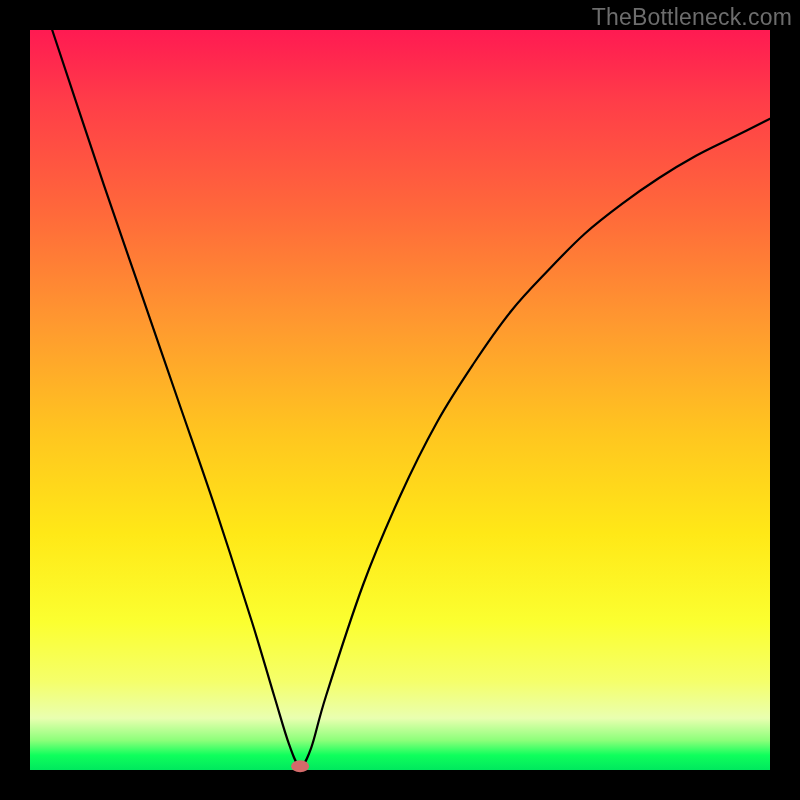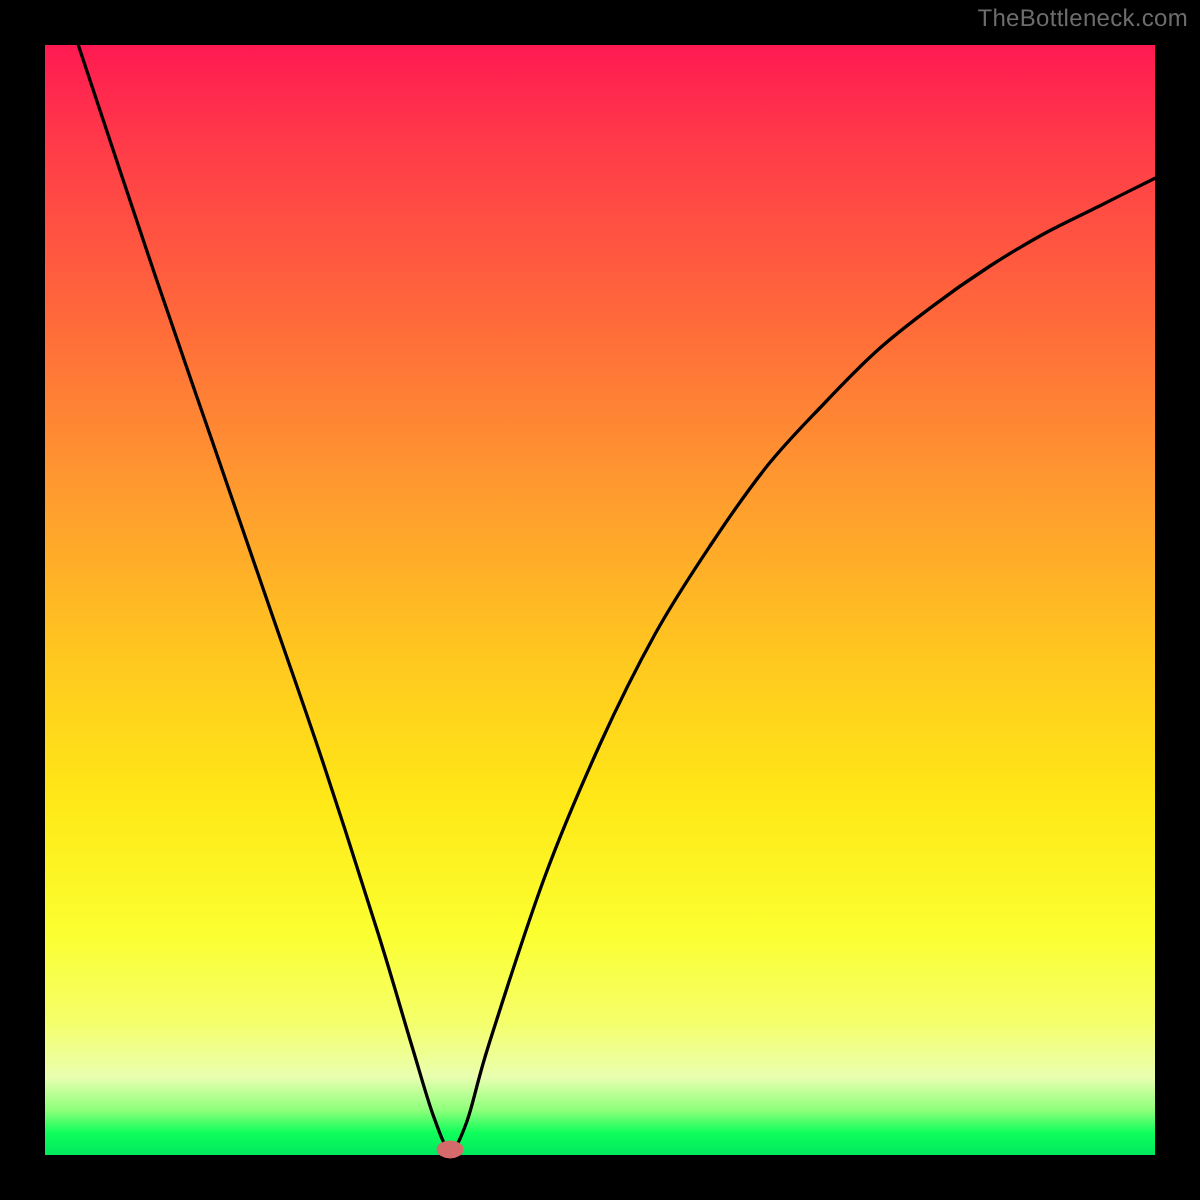--- a/index.html
+++ b/index.html
@@ -46,21 +46,21 @@
     top: 0;
     width: 740px;
     height: 740px;
     overflow: visible;
   }
   .watermark {
     position: absolute;
     top: 4px;
     right: 8px;
     color: #6d6d6d;
-    font-size: 16px;
+    font-size: 23px;
     letter-spacing: 0.2px;
     user-select: none;
     margin-left: 47px;
   }
 </style>
 </head>
 <body>
 
 <div class="frame">
 

